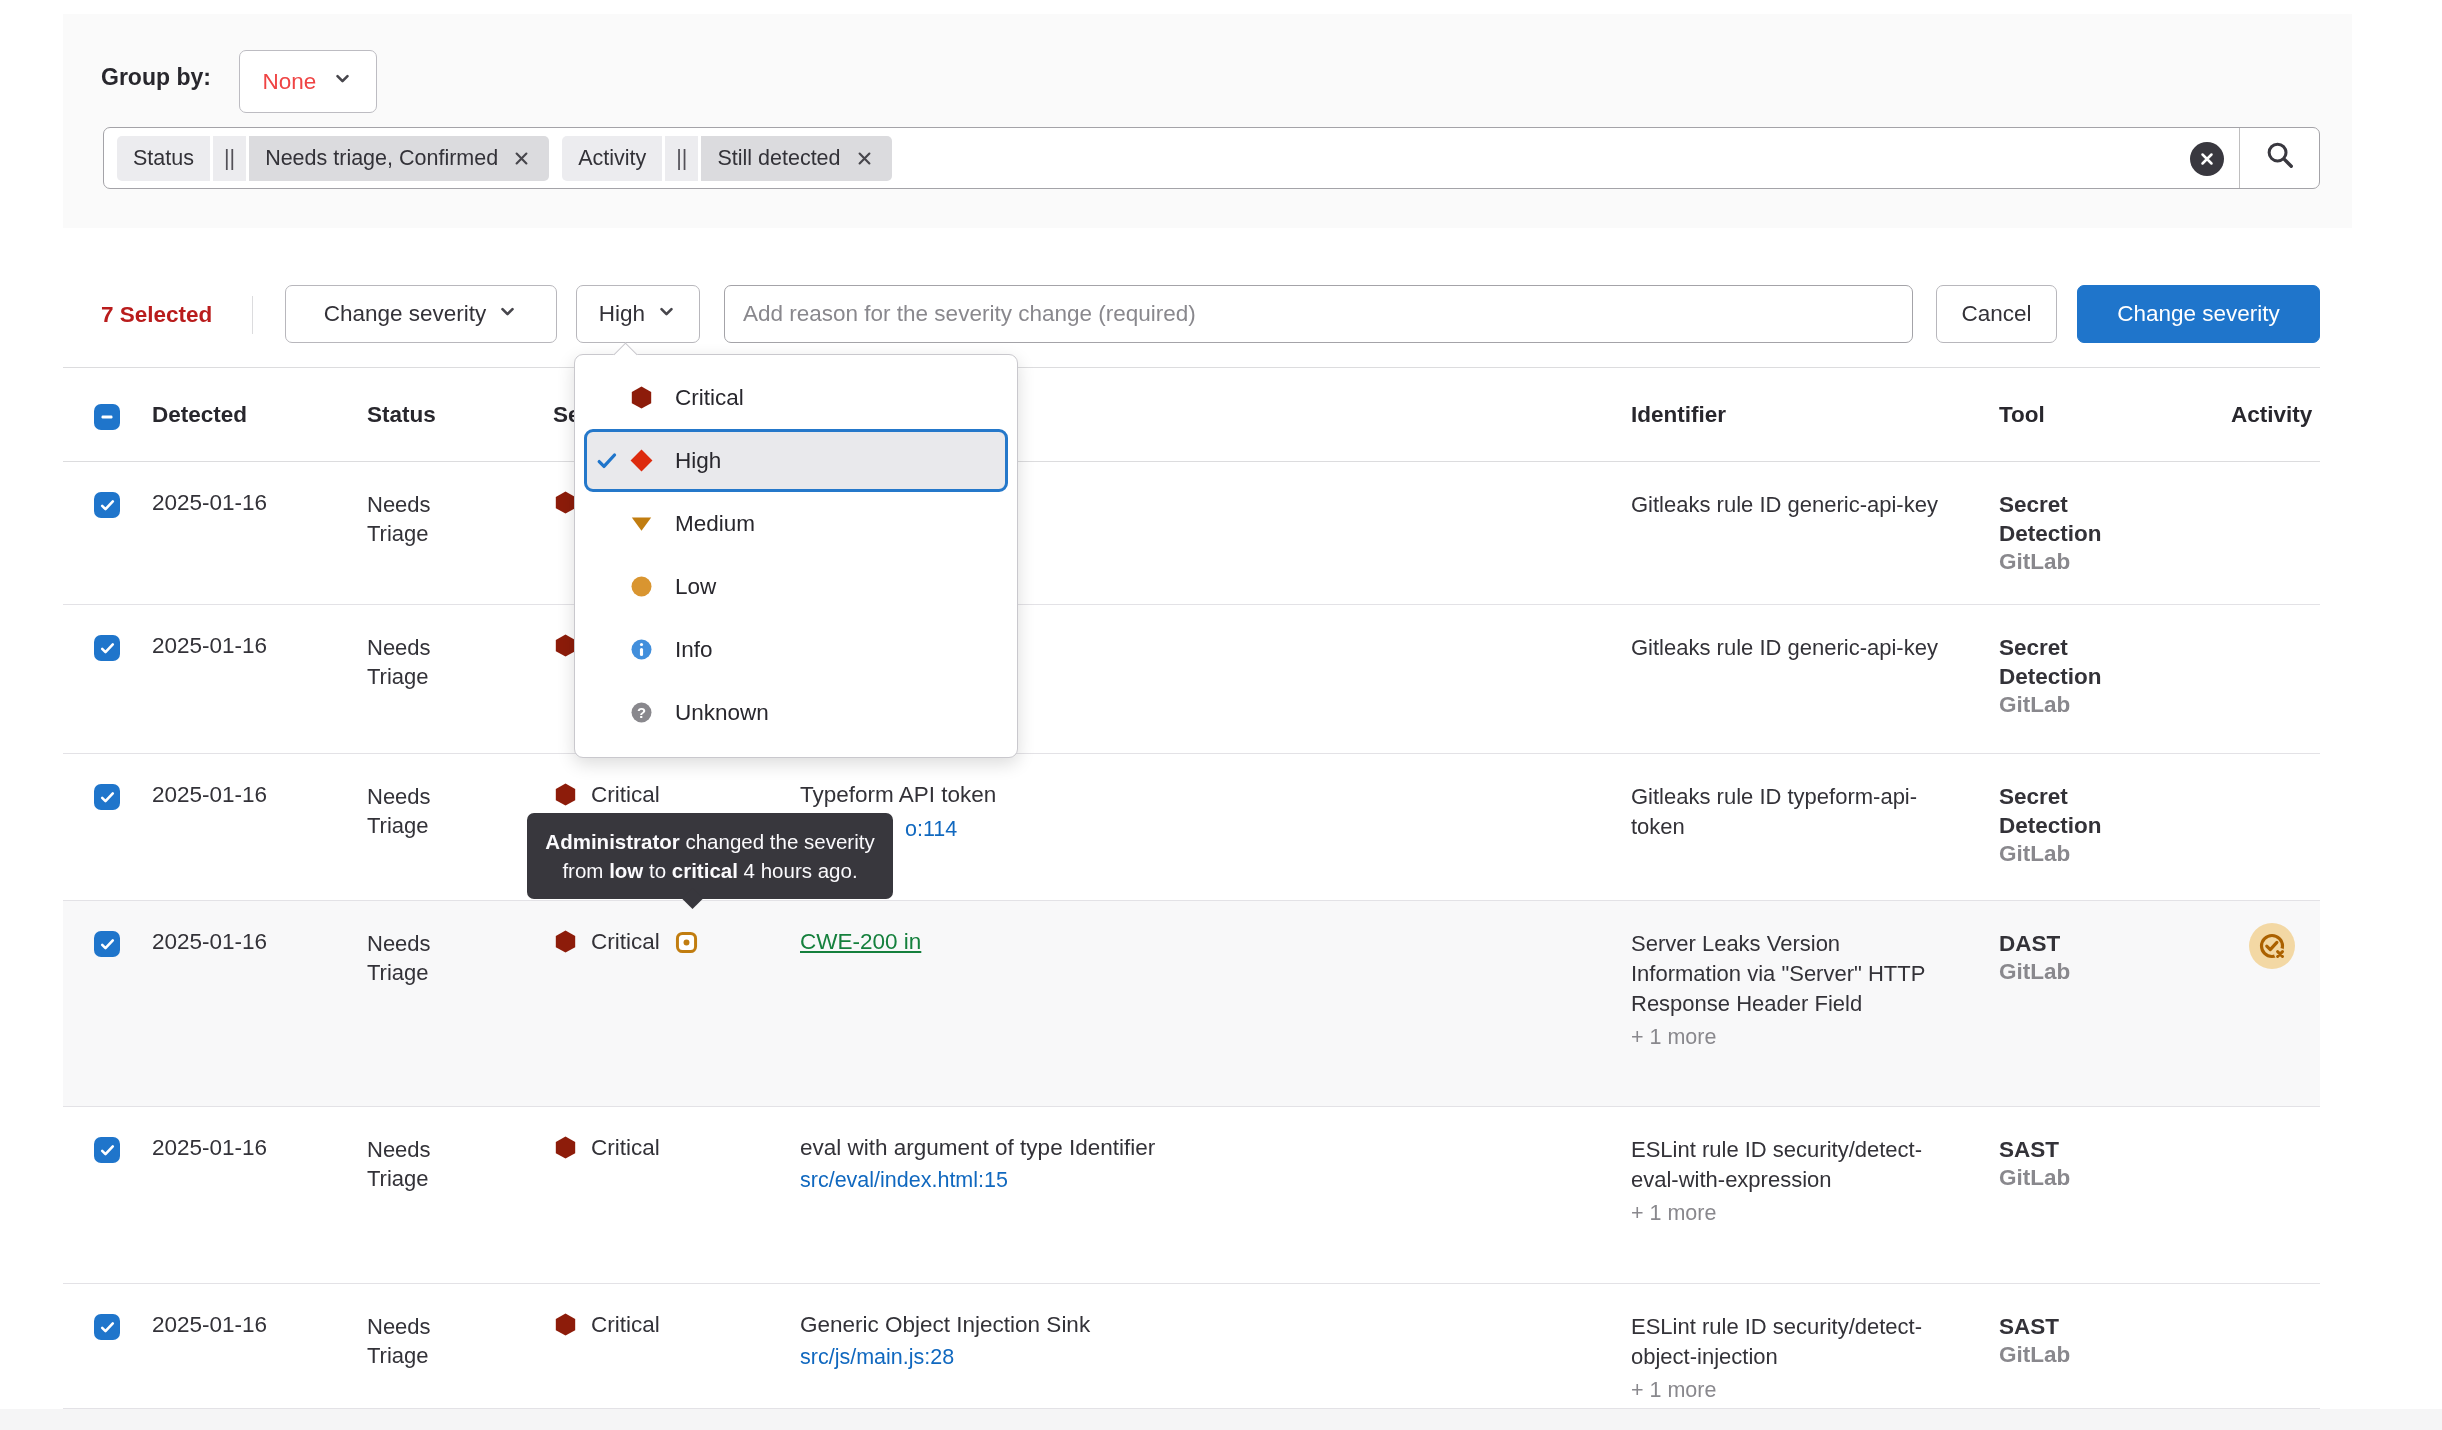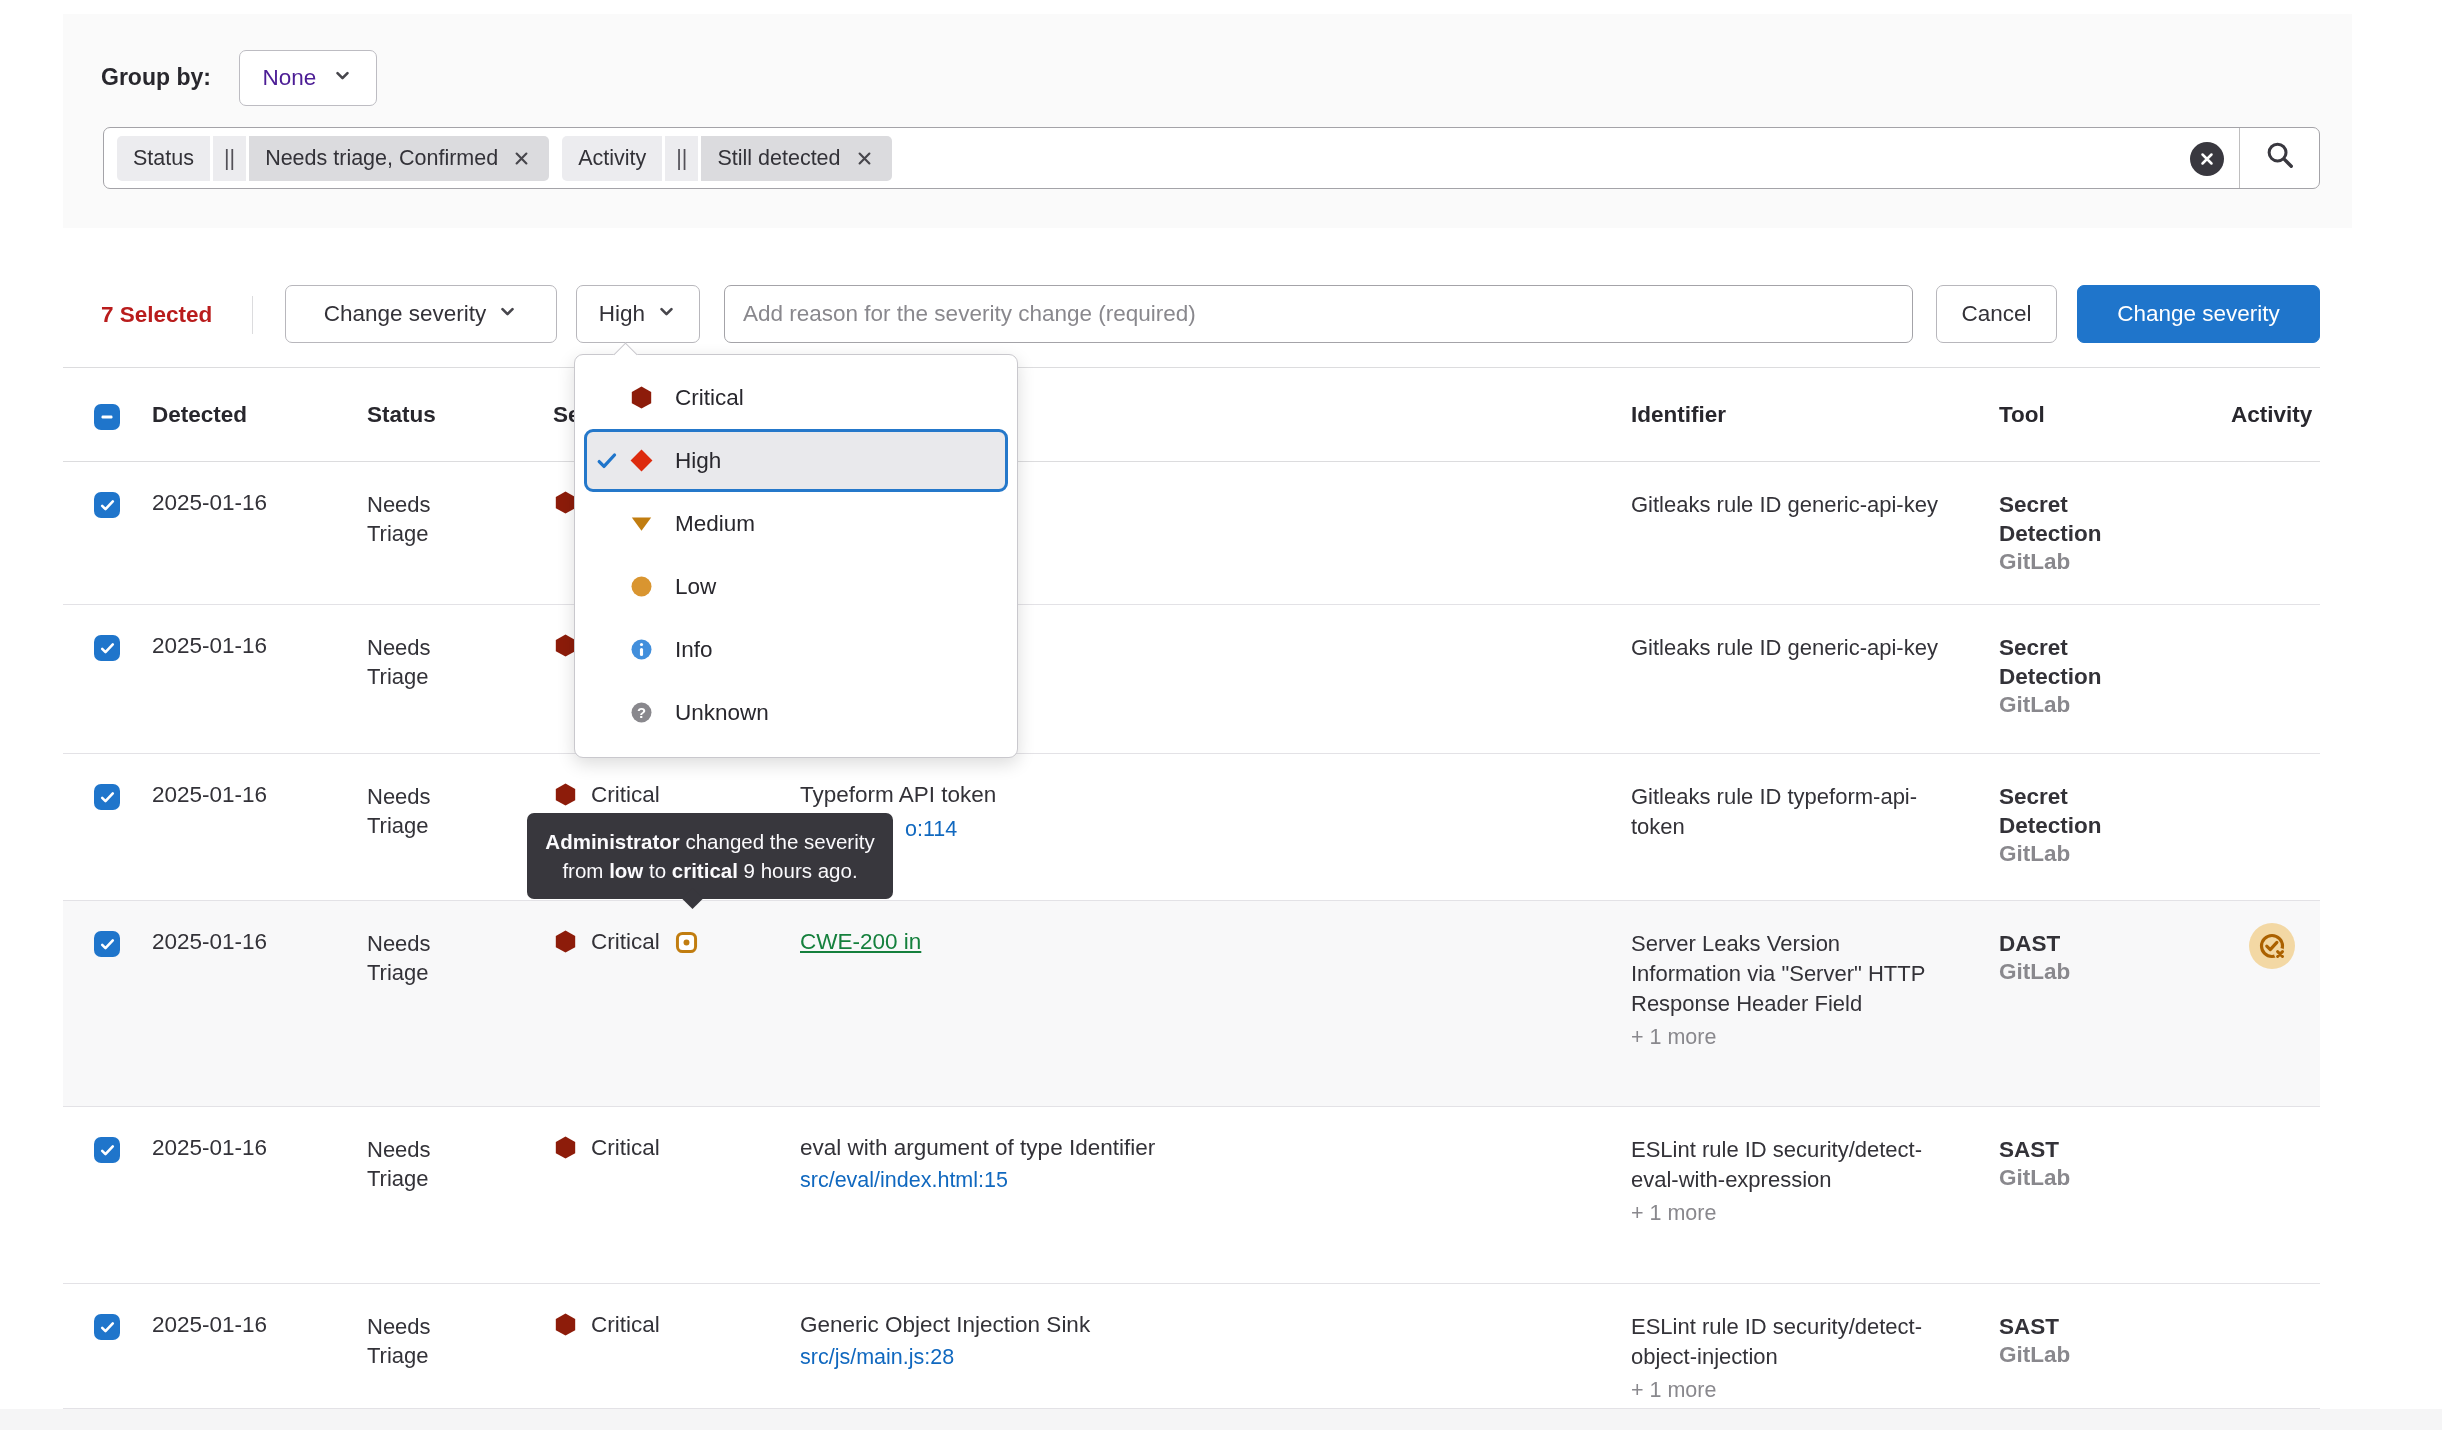--- a/index.html
+++ b/index.html
@@ -7,24 +7,24 @@
   body {
     font-family:"Liberation Sans","DejaVu Sans",sans-serif;
     color:#333238; font-size:22px;
   }
   .page { position:relative; width:2442px; height:1430px; background:#fff; overflow:hidden; }
 
   
   .top-band { position:absolute; left:63px; top:14px; width:2289px; height:214px; background:#fafafa; }
   .groupby-label { position:absolute; left:38px; top:50px; font-weight:700; font-size:23px; color:#28272d; }
   .groupby-btn {
-    position:absolute; left:176px; top:36px; width:138px; height:56px;
+    position:absolute; left:176px; top:36px; width:138px; height:63px;
     background:#fff; border:1px solid #bdbcc2; border-radius:7px;
     display:flex; align-items:center; justify-content:center; gap:16px;
-    font-size:22.5px; color:#4c1d95; cursor:pointer;
+    font-size:22.5px; color:#ef4444; cursor:pointer;
   }
 
   
   .filter-bar {
     position:absolute; left:40px; top:113px; width:2217px; height:62px;
     background:#fff; border:1px solid #a4a3a8; border-radius:7px;
     display:flex; align-items:center; padding:0 100px 0 13px;
   }
   .token { display:flex; align-items:center; gap:3px; margin-right:13px; }
   .chip {
@@ -510,18 +510,18 @@
           <svg width="25" height="25" viewBox="0 0 16 16">
             <circle cx="8" cy="8" r="6.4" fill="#89888d"></circle>
             <text x="8" y="11.4" text-anchor="middle" font-size="9.5" font-weight="bold" fill="#fff" font-family="Liberation Sans, sans-serif">?</text>
           </svg>
         </span>
       <span class="mi-label">Unknown</span>
     </div>
   </div>
 
   <div class="tooltip">
-    <b>Administrator</b><span> changed the severity from </span><b>low</b><span> to </span><b>critical</b><span> 9 hours ago.</span>
+    <b>Administrator</b><span> changed the severity from </span><b>low</b><span> to </span><b>critical</b><span> 4 hours ago.</span>
     <div class="arrow"></div>
   </div>
 
   <div class="bottom-strip"></div>
 </div>
 
 </body></html>

